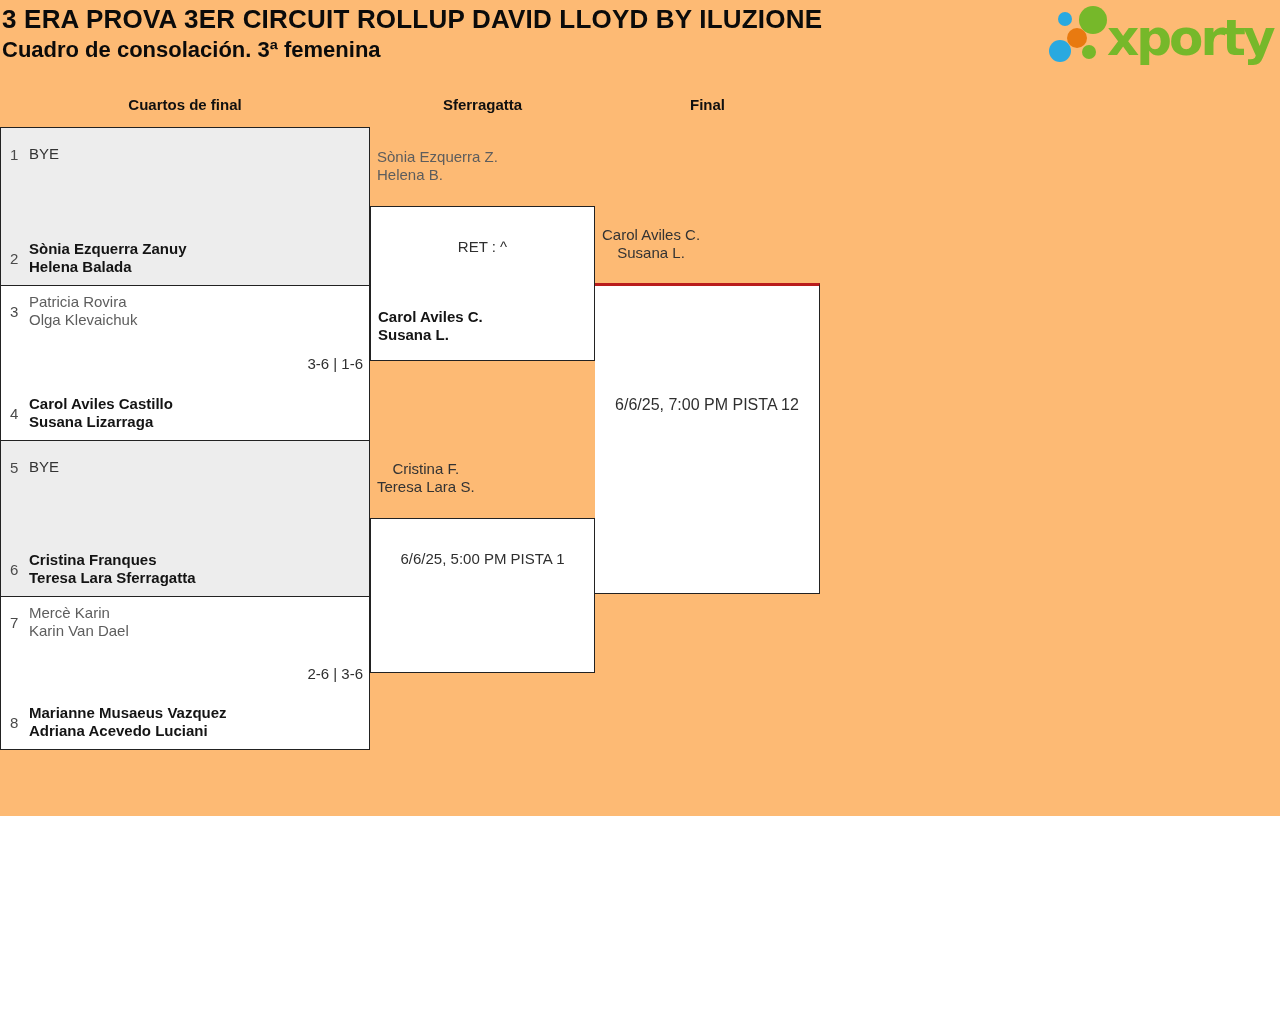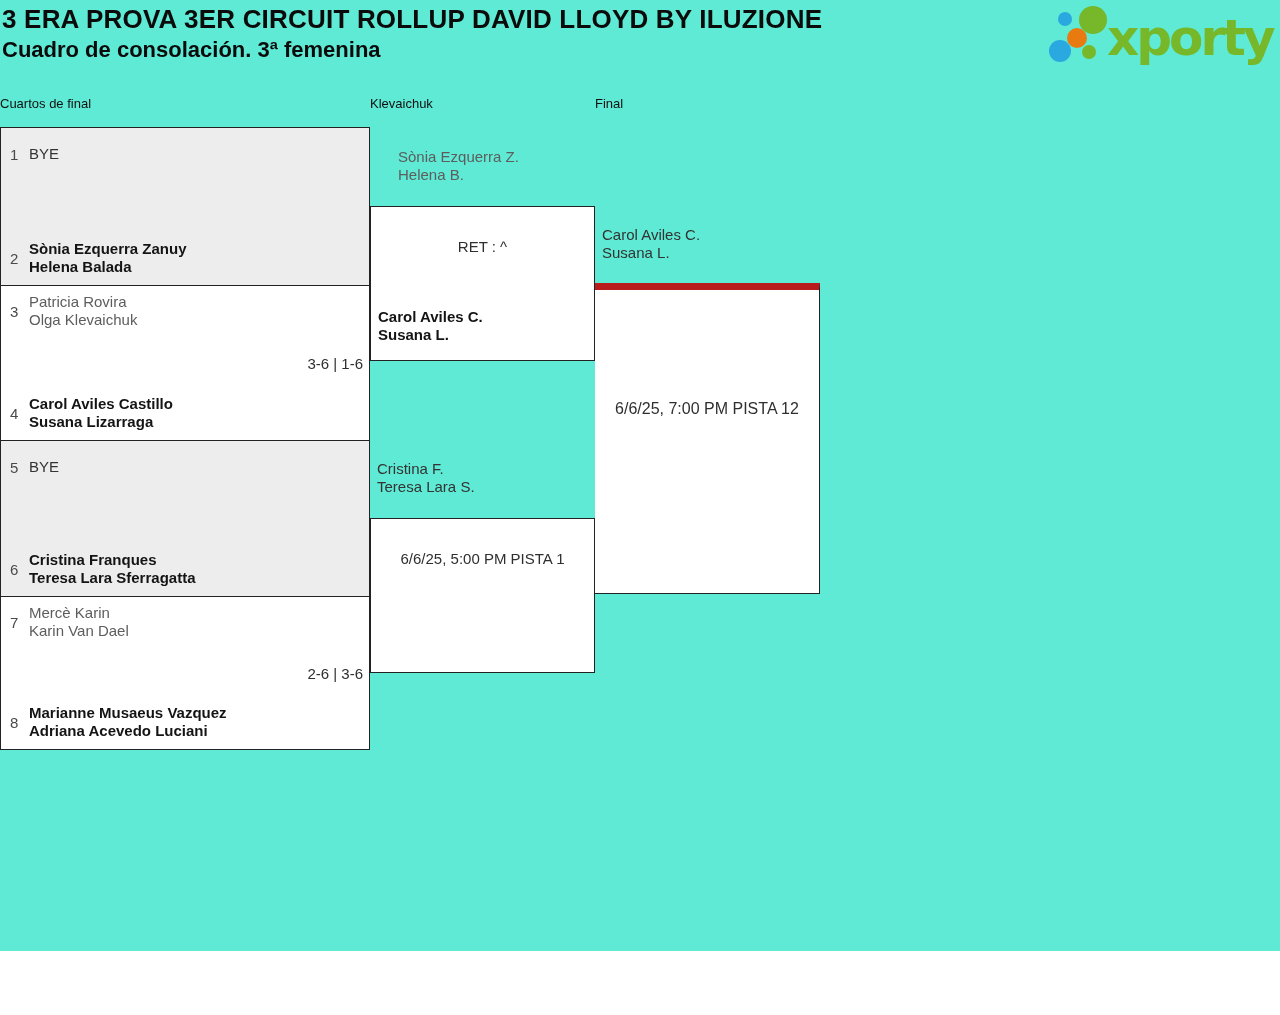--- a/index.html
+++ b/index.html
@@ -1,59 +1,59 @@
 <!DOCTYPE html>
 <html><head>
 <meta charset="utf-8">
 <style>
   html,body{margin:0;padding:0;background:#fff;}
-  .stage{position:relative;width:1280px;height:951px;background:#5eead4;overflow:hidden;
+  .stage{position:relative;width:1280px;height:816px;background:#fdba74;overflow:hidden;
          font-family:"Liberation Sans",sans-serif;color:#222;}
   .abs{position:absolute;}
 
   
   .title{left:2px;top:4px;font-size:26px;font-weight:700;color:#0b0b0b;letter-spacing:.2px;white-space:nowrap;}
   .subtitle{left:2px;top:37px;font-size:22px;font-weight:700;color:#0b0b0b;white-space:nowrap;}
   .logo{left:1046px;top:2px;width:230px;height:64px;}
 
   
-  .round-h{top:96px;font-size:13px;font-weight:400;color:#101010;}
+  .round-h{top:96px;text-align:center;font-size:15px;font-weight:700;color:#101010;}
   .rh1{left:0;width:370px;}
   .rh2{left:370px;width:225px;}
   .rh3{left:595px;width:225px;}
 
   
   .qf-col{left:0;top:127px;width:370px;height:623px;border:1px solid #222;box-sizing:border-box;background:#fff;}
   .match{position:relative;box-sizing:border-box;}
   .match.bye{background:#ededed;}
   .match.sep{border-top:1px solid #222;}
   .mh1{height:157px;} .mh2{height:155px;} .mh3{height:156px;} .mh4{height:153px;}
 
   .team{position:absolute;left:9px;display:flex;align-items:center;gap:8px;}
   .t-top{top:7px;} .t-bye{top:17px;} .t-bottom{bottom:9px;}
   .seed{font-size:15px;color:#4a4a4a;min-width:11px;}
   .names{font-size:15px;line-height:18px;}
   .n-winner{font-weight:700;color:#141414;}
   .n-loser{color:#5d5d5d;}
-  .n-dark{color:#333;}
+  .n-dark{color:#333;text-align:center;}
   .score{position:absolute;left:0;right:6px;top:50%;transform:translateY(-50%);
          text-align:right;font-size:15px;color:#2f2f2f;}
 
   
   .sf-box{left:370px;width:225px;height:155px;border:1px solid #222;box-sizing:border-box;background:#fff;}
   .sf1{top:206px;} .sf2{top:518px;}
   .result{position:absolute;left:0;right:0;top:31px;text-align:center;font-size:15px;color:#2f2f2f;}
   .box-team{position:absolute;left:7px;bottom:16px;font-size:15px;line-height:18px;}
   .adv-label{font-size:15px;line-height:18px;}
-  .lbl-sf1{left:398px;top:148px;}
+  .lbl-sf1{left:377px;top:148px;}
   .lbl-sf2{left:377px;top:460px;}
   .lbl-final{left:602px;top:226px;}
 
   .final-box{left:595px;top:283px;width:225px;height:311px;box-sizing:border-box;background:#fff;
-             border-top:7px solid #b91c1c;border-right:1px solid #222;border-bottom:1px solid #222;}
+             border-top:3px solid #b91c1c;border-right:1px solid #222;border-bottom:1px solid #222;}
   .schedule{position:absolute;left:0;right:0;top:110px;text-align:center;font-size:16px;color:#2f2f2f;}
 
   .logo-text{font-family:"DejaVu Sans","Liberation Sans",sans-serif;font-weight:bold;letter-spacing:-3px;}
 </style>
 </head>
 <body>
 
 <div class="stage">
 
   <div class="abs title">3 ERA PROVA 3ER CIRCUIT ROLLUP DAVID LLOYD BY ILUZIONE</div>
@@ -62,21 +62,21 @@
   <svg class="abs logo" viewBox="0 0 230 64" xmlns="http://www.w3.org/2000/svg">
     <circle cx="19" cy="17" r="7" fill="#29a9e0"></circle>
     <circle cx="47" cy="18" r="14" fill="#76b82a"></circle>
     <circle cx="31" cy="36" r="10" fill="#e87a10"></circle>
     <circle cx="14" cy="49" r="11" fill="#29a9e0"></circle>
     <circle cx="43" cy="50" r="7" fill="#76b82a"></circle>
     <text class="logo-text" x="61" y="53" font-size="50" fill="#76b82a">xporty</text>
   </svg>
 
   <div class="abs round-h rh1">Cuartos de final</div>
-  <div class="abs round-h rh2">Klevaichuk</div>
+  <div class="abs round-h rh2">Sferragatta</div>
   <div class="abs round-h rh3">Final</div>
 
   <div class="abs qf-col">
 
     <div class="match bye mh1">
       <div class="team t-bye">
         <span class="seed">1</span>
         <div class="names n-dark">
           <div>BYE</div>
         </div>

